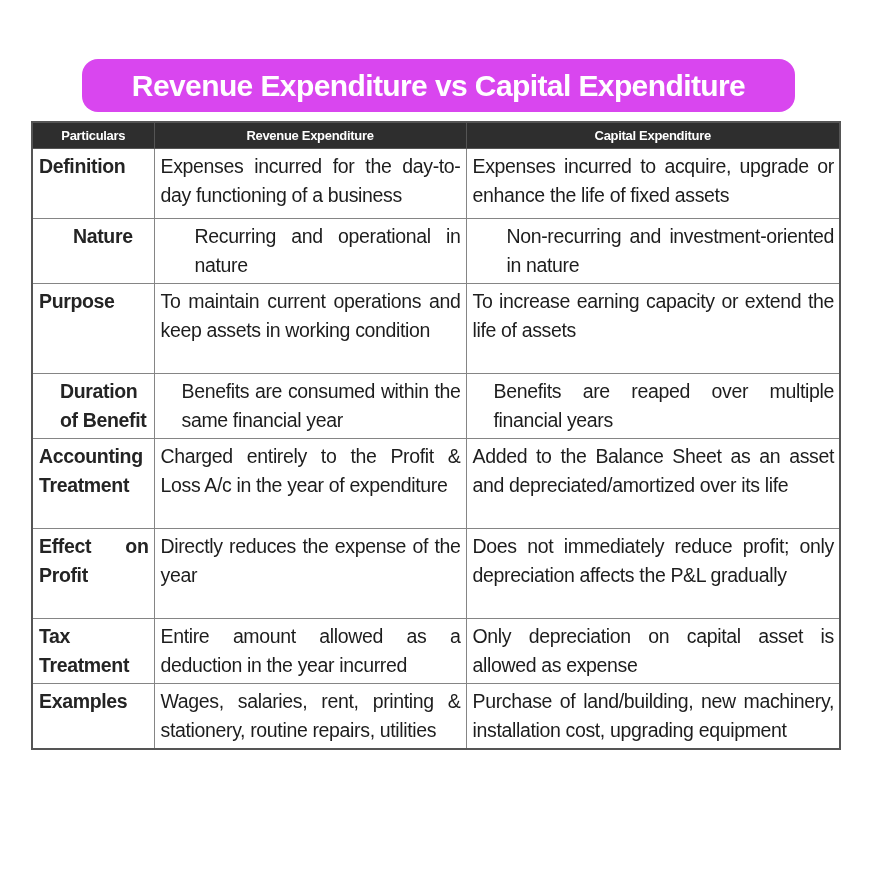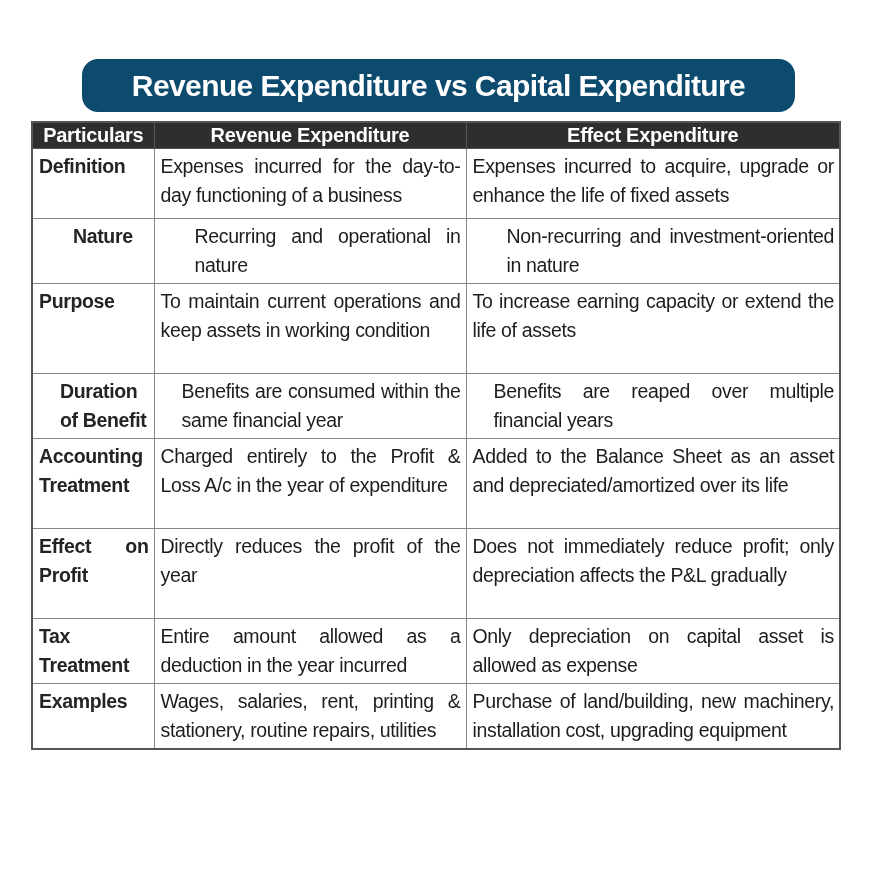--- a/index.html
+++ b/index.html
@@ -8,21 +8,21 @@
     width: 870px; height: 870px;
     position: relative;
     font-family: "Liberation Sans", sans-serif;
     color: #1d1d1d;
     overflow: hidden;
   }
   .banner {
     position: absolute;
     left: 82px; top: 59px;
     width: 713px; height: 53px;
-    background: #0c4a6e;
+    background: #d946ef;
     border-radius: 16px;
     display: flex; align-items: center; justify-content: center;
     color: #ffffff;
     font-weight: bold;
     font-size: 30px;
     letter-spacing: -0.6px;
     white-space: nowrap;
   }
   .table-wrap {
     position: absolute;
@@ -35,21 +35,21 @@
     width: 808px;
     border: 2px solid #555555;
   }
   col.c1 { width: 122px; }
   col.c2 { width: 312px; }
   col.c3 { width: 374px; }
   th {
     background: #2e2e2e;
     color: #ffffff;
     font-weight: bold;
-    font-size: 20px;
+    font-size: 13px;
     height: 26px;
     text-align: center;
     vertical-align: middle;
     border: 1px solid #555555;
     padding: 0 2px;
     letter-spacing: -0.3px;
   }
   td {
     border: 1px solid #858585;
     vertical-align: top;
@@ -82,21 +82,21 @@
   <table>
     <colgroup>
         <col class="c1">
         <col class="c2">
         <col class="c3">
       </colgroup>
     <thead>
       <tr>
         <th>Particulars</th>
         <th>Revenue Expenditure</th>
-        <th>Effect Expenditure</th>
+        <th>Capital Expenditure</th>
       </tr>
     </thead>
     <tbody>
       <tr>
         <td class="particular">Definition</td>
         <td>Expenses incurred for the day-to-day functioning of a business</td>
         <td>Expenses incurred to acquire, upgrade or enhance the life of fixed assets</td>
       </tr>
       <tr>
         <td class="particular">Nature</td>
@@ -113,21 +113,21 @@
         <td>Benefits are consumed within the same financial year</td>
         <td>Benefits are reaped over multiple financial years</td>
       </tr>
       <tr>
         <td class="particular">Accounting Treatment</td>
         <td>Charged entirely to the Profit &amp; Loss A/c in the year of expenditure</td>
         <td>Added to the Balance Sheet as an asset and depreciated/amortized over its life</td>
       </tr>
       <tr>
         <td class="particular">Effect on Profit</td>
-        <td>Directly reduces the profit of the year</td>
+        <td>Directly reduces the expense of the year</td>
         <td>Does not immediately reduce profit; only depreciation affects the P&amp;L gradually</td>
       </tr>
       <tr>
         <td class="particular">Tax Treatment</td>
         <td>Entire amount allowed as a deduction in the year incurred</td>
         <td>Only depreciation on capital asset is allowed as expense</td>
       </tr>
       <tr>
         <td class="particular">Examples</td>
         <td>Wages, salaries, rent, printing &amp; stationery, routine repairs, utilities</td>

